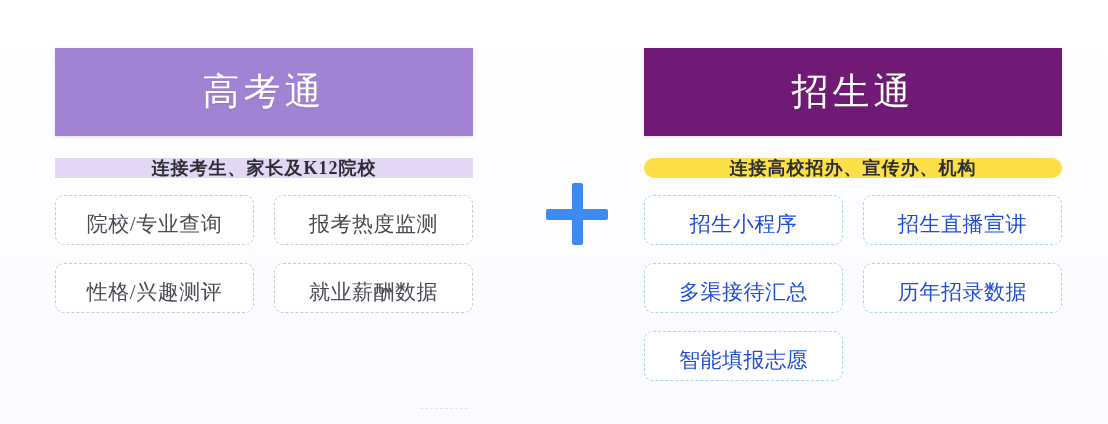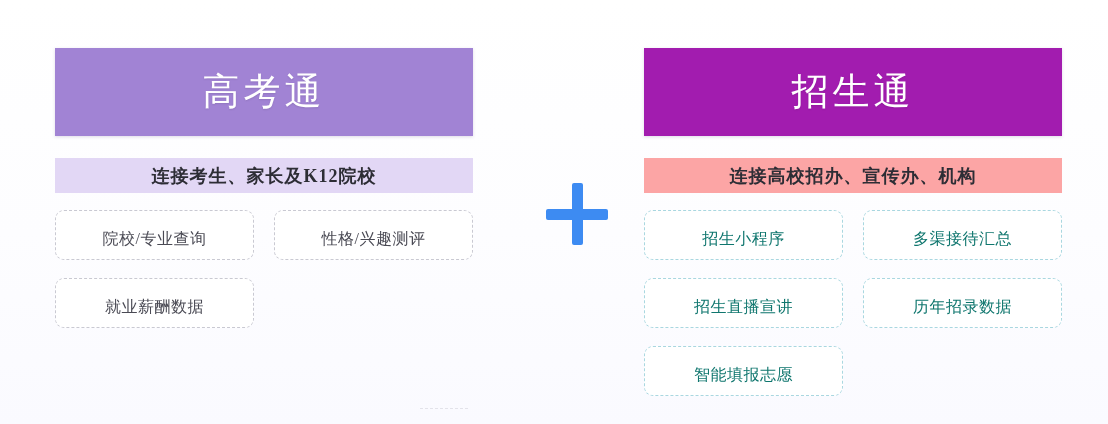--- a/index.html
+++ b/index.html
@@ -41,39 +41,39 @@
 
   
   .banner {
     height: 88px;
     display: flex;
     align-items: center;
     justify-content: center;
     box-shadow: 0 1px 3px rgba(80, 60, 120, 0.18);
   }
   .banner-left  { background: #a183d4; }
-  .banner-right { background: #a21caf; }
+  .banner-right { background: #701a75; }
   .banner-title {
     color: #ffffff;
     font-size: 37px;
     letter-spacing: 4px;
     font-weight: 400;
     text-shadow: 0 1px 2px rgba(0,0,0,0.10);
   }
 
   
   .subtitle-band {
     margin-top: 22px;
-    height: 35px;
+    height: 20px;
     display: flex;
     align-items: center;
     justify-content: center;
   }
   .band-left  { background: #e2d7f5; }
-  .band-right { background: #fca5a5; }
+  .band-right { background: #fde047; border-radius: 17px; }
   .subtitle-text {
     font-size: 18px;
     font-weight: bold;
     color: #2d2d35;
     letter-spacing: 1px;
   }
 
   
   .feature-grid {
     margin-top: 17px;
@@ -90,27 +90,27 @@
     justify-content: center;
     background: #ffffff;
   }
   .cell-left {
     border: 1px dashed #c9c9d2;
   }
   .cell-right {
     border: 1px dashed #a9d7e0;
   }
   .feature-label {
-    font-size: 16px;
+    font-size: 21px;
     color: #4a4a54;
     letter-spacing: 0.5px;
     font-family: "Liberation Serif", "DejaVu Serif", serif;
     margin-top: 8px;
   }
-  .cell-right .feature-label { color: #0f766e; }
+  .cell-right .feature-label { color: #1d4ed8; }
 
   
   .plus {
     position: absolute;
     left: 546px;
     top: 183px;
     width: 62px;
     height: 62px;
   }
   .plus-bar {
@@ -157,20 +157,23 @@
 
     <div class="subtitle-band band-left">
       <span class="subtitle-text">连接考生、家长及K12院校</span>
     </div>
 
     <div class="feature-grid">
       <div class="feature-cell cell-left">
         <span class="feature-label">院校/专业查询</span>
       </div>
       <div class="feature-cell cell-left">
+        <span class="feature-label">报考热度监测</span>
+      </div>
+      <div class="feature-cell cell-left">
         <span class="feature-label">性格/兴趣测评</span>
       </div>
       <div class="feature-cell cell-left">
         <span class="feature-label">就业薪酬数据</span>
       </div>
     </div>
   </div>
 
   <div class="plus">
     <div class="plus-bar plus-h"></div>
@@ -185,26 +188,26 @@
 
     <div class="subtitle-band band-right">
       <span class="subtitle-text">连接高校招办、宣传办、机构</span>
     </div>
 
     <div class="feature-grid">
       <div class="feature-cell cell-right">
         <span class="feature-label">招生小程序</span>
       </div>
       <div class="feature-cell cell-right">
+        <span class="feature-label">招生直播宣讲</span>
+      </div>
+      <div class="feature-cell cell-right">
         <span class="feature-label">多渠接待汇总</span>
       </div>
       <div class="feature-cell cell-right">
-        <span class="feature-label">招生直播宣讲</span>
-      </div>
-      <div class="feature-cell cell-right">
         <span class="feature-label">历年招录数据</span>
       </div>
       <div class="feature-cell cell-right">
         <span class="feature-label">智能填报志愿</span>
       </div>
     </div>
   </div>
 
   <div class="ghost-dash"></div>
 

